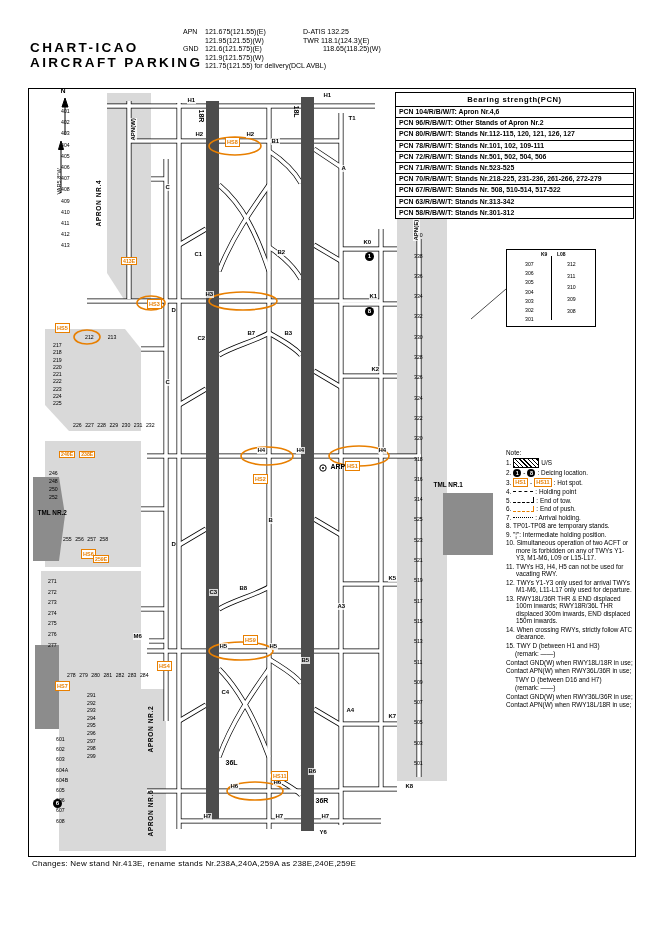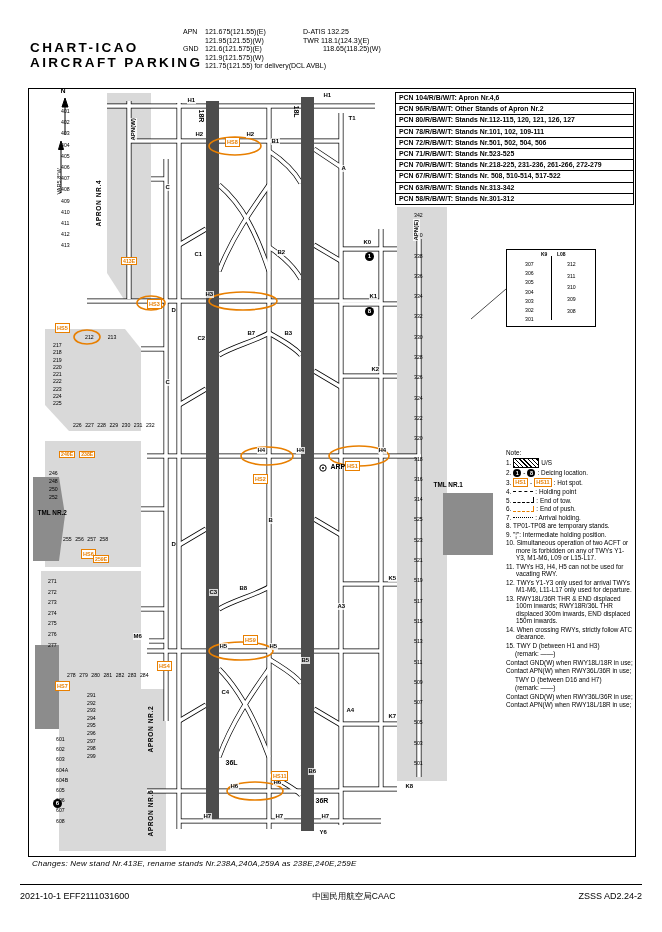--- a/index.html
+++ b/index.html
@@ -48,21 +48,21 @@
   .cl{position:absolute;display:flex;z-index:3}
   .cl.col{flex-direction:column}
   .cl div{font-size:5.2px;line-height:1;white-space:nowrap}
   .stand-orange{position:absolute;color:#e87f00;border:1px solid #e87f00;font-size:5.2px;font-weight:bold;
                 padding:0 1px;background:#fff;z-index:4}
   
   .inset{position:absolute;left:477px;top:160px;width:88px;height:76px;border:1px solid #000;background:#fff;z-index:5}
   .inset .mid{position:absolute;left:44px;top:6px;bottom:6px;border-left:1px solid #000}
   .inset .hdr{position:absolute;font-size:5px;font-weight:bold}
   
-  .changes{position:absolute;left:32px;top:859px;font-size:8px;font-style:italic;letter-spacing:.2px}
+  .changes{position:absolute;left:32px;top:859px;font-size:8px;letter-spacing:.2px}
   .footer{position:absolute;left:20px;right:20px;top:884px;border-top:1.6px solid #000;padding-top:6px;
           display:flex;justify-content:space-between;font-size:9px}
   .footer .mid{font-size:8.5px}
 </style>
 </head>
 <body>
 
 <div class="page">
 
   <div class="title">
@@ -444,20 +444,21 @@
         <div>513</div>
         <div>511</div>
         <div>509</div>
         <div>507</div>
         <div>505</div>
         <div>503</div>
         <div>501</div>
       </div>
 
     <div class="pcn">
+      <div class="pcn-title">Bearing strength(PCN)</div>
       <div>
 
       <div class="pcn-entry">PCN 104/R/B/W/T: Apron Nr.4,6</div>
           <div class="pcn-entry">PCN 96/R/B/W/T: Other Stands of Apron Nr.2</div>
           <div class="pcn-entry">PCN 80/R/B/W/T: Stands Nr.112-115, 120, 121, 126, 127</div>
           <div class="pcn-entry">PCN 78/R/B/W/T: Stands Nr.101, 102, 109-111</div>
           <div class="pcn-entry">PCN 72/R/B/W/T: Stands Nr.501, 502, 504, 506</div>
           <div class="pcn-entry">PCN 71/R/B/W/T: Stands Nr.523-525</div>
           <div class="pcn-entry">PCN 70/R/B/W/T: Stands Nr.218-225, 231-236, 261-266, 272-279</div>
           <div class="pcn-entry">PCN 67/R/B/W/T: Stands Nr. 508, 510-514, 517-522</div>
@@ -551,19 +552,14 @@
           <div class="ind">(remark: ——)</div>
           <div>Contact GND(W) when RWY36L/36R in use;</div>
           <div>Contact APN(W) when RWY18L/18R in use;</div>
         </div>
     </div>
 
   </div>
 
   <div class="changes">Changes: New stand Nr.413E, rename stands Nr.238A,240A,259A as 238E,240E,259E</div>
 
-  <div class="footer">
-    <span>2021-10-1 EFF2111031600</span>
-    <span class="mid">中国民用航空局CAAC</span>
-    <span>ZSSS AD2.24-2</span>
-  </div>
 
 </div>
 
 </body></html>

